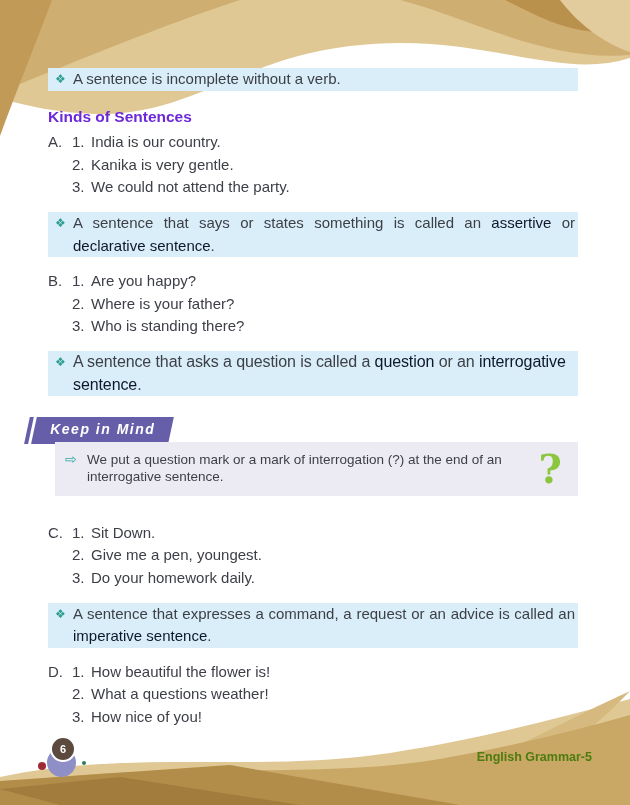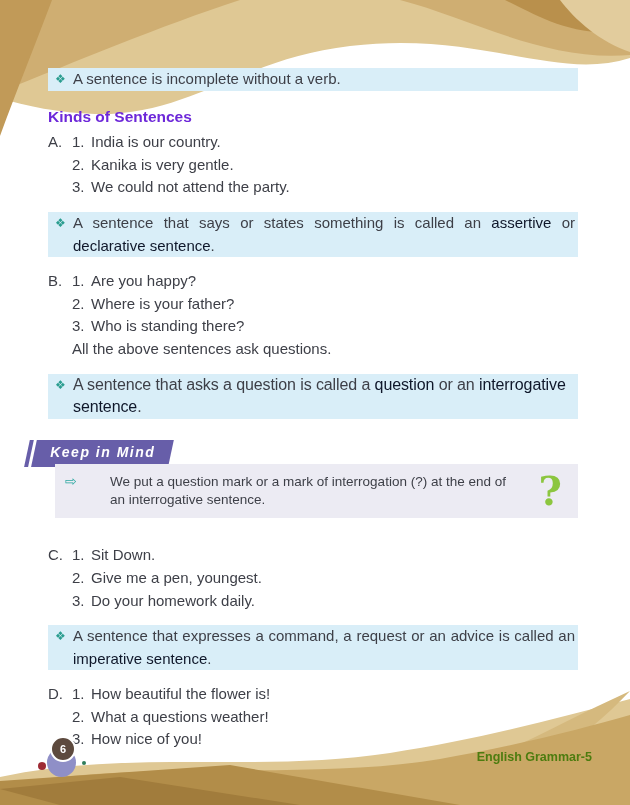--- a/index.html
+++ b/index.html
@@ -35,21 +35,21 @@
   .kim{margin:21px 0 26px;position:relative;}
   .kim-banner{position:relative;display:inline-block;background:#675ea9;color:#ffffff;
               font-weight:bold;font-style:italic;font-size:14px;letter-spacing:1.5px;
               padding:1px 16px 3px;transform:skewX(-12deg);margin-left:-14px;}
   .kim-banner::before{content:"";position:absolute;left:-7px;top:0;bottom:0;width:4px;background:#675ea9;}
   .kim-banner .unskew{display:inline-block;transform:skewX(12deg);}
   .kim-box{background:#ecebf3;margin-top:-2px;margin-left:7px;position:relative;
            padding:9px 70px 10px 10px;font-size:13.5px;line-height:17.5px;}
   .kim-row{display:flex;}
   .kim-arrow{width:22px;flex:none;color:#2aa8a0;font-size:14px;line-height:16px;}
-  .kim-text{flex:1;margin-left:23px;}
+  .kim-text{flex:1;}
   .kim-q{position:absolute;right:16px;top:50%;transform:translateY(-50%);
          color:#8cc63f;font-size:40px;font-weight:bold;font-family:"DejaVu Serif",serif;line-height:40px;}
 
   
   .footer{position:absolute;left:42px;right:38px;bottom:26px;display:flex;
           justify-content:space-between;align-items:center;z-index:3;}
   .badge{position:relative;width:46px;height:44px;}
   .badge-back{position:absolute;left:5px;top:13px;width:29px;height:29px;border-radius:50%;background:#8f8fc7;}
   .badge-front{position:absolute;left:8px;top:1px;width:22px;height:22px;border-radius:50%;
                background:#5d4a3e;border:2px solid #ffffff;color:#ffffff;font-size:11px;font-weight:bold;
@@ -121,21 +121,20 @@
       <div class="row">
         <span class="col-letter"></span>
         <span class="col-num">2.</span>
         <span class="col-txt">Where is your father?</span>
       </div>
       <div class="row">
         <span class="col-letter"></span>
         <span class="col-num">3.</span>
         <span class="col-txt">Who is standing there?</span>
       </div>
-      <div class="conclusion">All the above sentences ask questions.</div>
     </div>
 
     <div class="note">
       <span class="bullet">❖</span>
       <span class="txt tight"><span>A sentence that asks a question is called a </span><span class="term">question</span><span> or an </span><span class="term">interrogative sentence</span><span>.</span></span>
     </div>
 
     <div class="kim">
       <div class="kim-banner">
         <span class="unskew">Keep  in  Mind</span>

